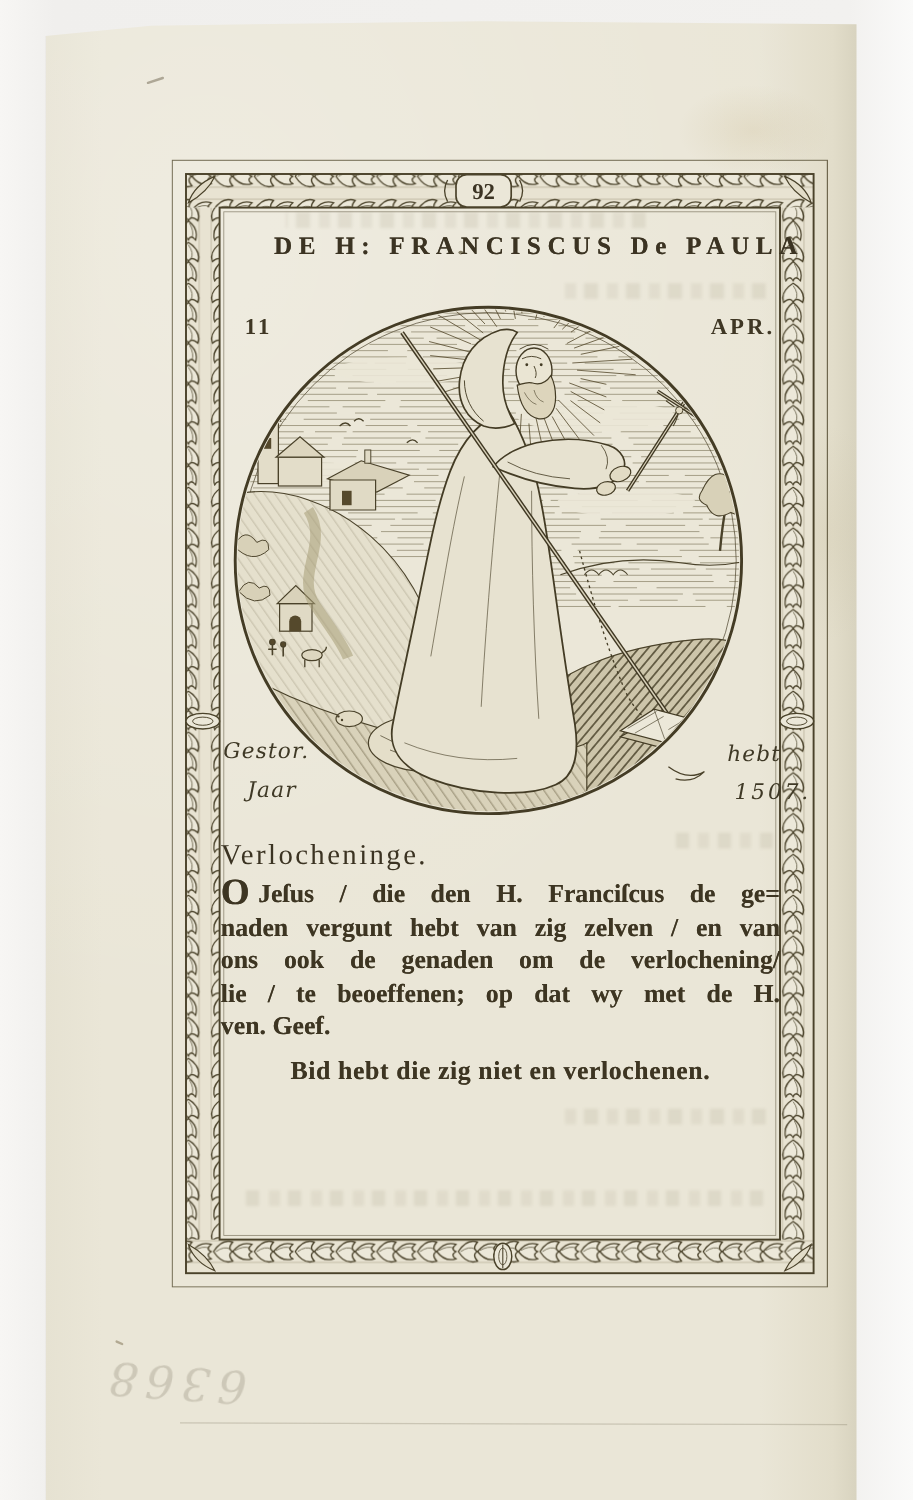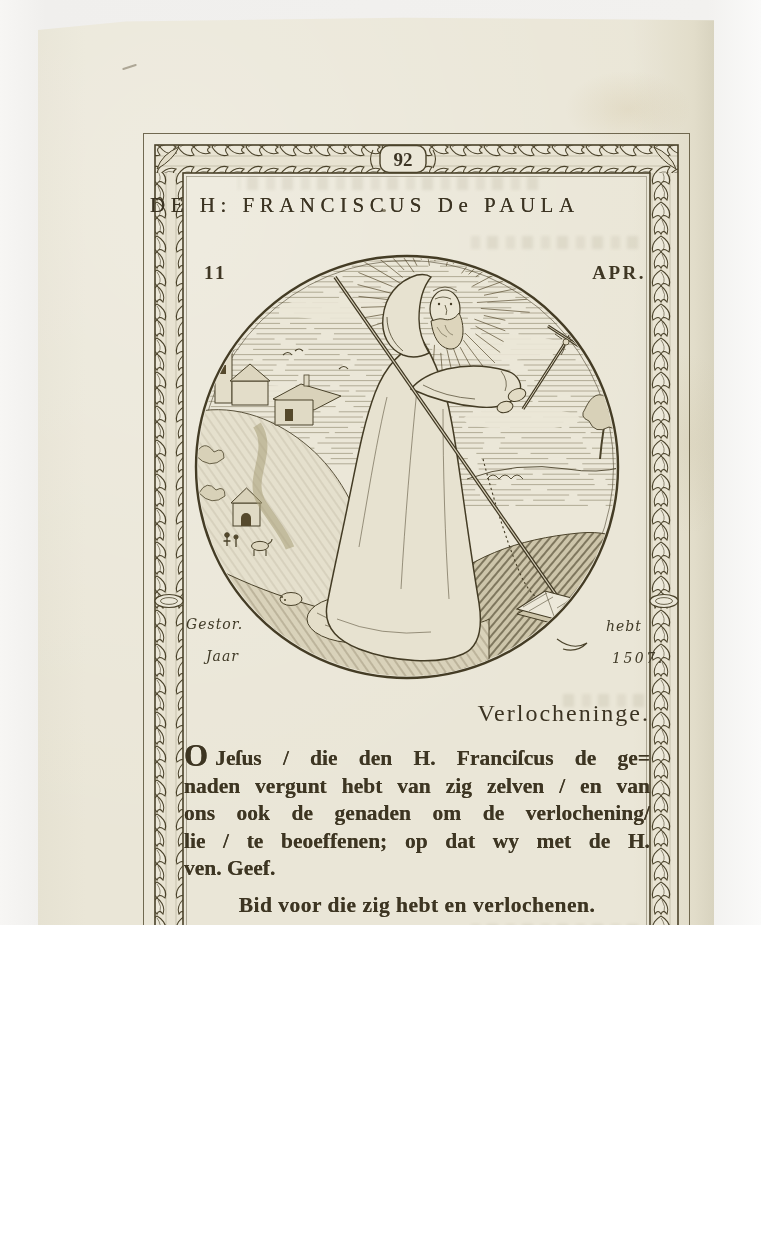--- a/index.html
+++ b/index.html
@@ -1,41 +1,41 @@
 <!DOCTYPE html>
 <html><head>
 <meta charset="utf-8">
 <style>
   :root{
     --paper:#eae6d7; --paper2:#e3decd; --ink:#443c25; --ink-soft:#6d6547; --scan:#f2f1ef;
   }
   html,body{margin:0;padding:0;background:#fff;}
-  .stage{position:relative;width:761px;height:925px;background:linear-gradient(90deg,#f7f6f4,#f0efed 6%,#f2f1ef 93%,#fafaf9);overflow:hidden;font-family:"Liberation Serif",serif;}
+  .stage{position:relative;width:761px;height:1250px;background:linear-gradient(90deg,#f7f6f4,#f0efed 6%,#f2f1ef 93%,#fafaf9);overflow:hidden;font-family:"Liberation Serif",serif;}
   .paper{position:absolute;left:38px;top:14px;width:676px;height:1236px;
     background:
       radial-gradient(90px 55px at 590px 95px, rgba(182,158,104,.16), transparent 70%),
       radial-gradient(70px 130px at 650px 430px, rgba(170,155,110,.10), transparent 70%),
       radial-gradient(130% 90% at 20% 15%, rgba(255,255,255,.22), transparent 60%),
       linear-gradient(90deg,#e6e2d2,#eae6d7 7%,#eae6d7 88%,#e2ddca 97%,#d8d3bf);
     clip-path:polygon(0 1.3%, 13% .6%, 54% .3%, 100% .5%, 100% 100%, 0 100%);
     box-shadow:4px 0 8px rgba(110,105,92,.35), 0 3px 6px rgba(110,105,92,.28);}
   .frame-svg{position:absolute;left:143px;top:133px;}
   .medallion-svg{position:absolute;left:187px;top:247px;}
-  .title{position:absolute;left:150px;top:193px;width:520px;text-align:left;
-    font-size:21px;font-weight:400;letter-spacing:5.5px;color:#3b3322;
+  .title{position:absolute;left:150px;top:193px;width:520px;text-align:right;
+    font-size:21px;font-weight:700;letter-spacing:5.5px;color:#3b3322;
     text-shadow:0 0 .5px rgba(59,51,34,.8);}
   .feast-row{position:absolute;left:188px;top:262px;width:442px;display:flex;justify-content:space-between;
     font-size:19px;font-weight:700;letter-spacing:2.5px;color:#3f3724;padding-left:16px;}
-  .caption{position:absolute;font-family:"DejaVu Serif",serif;font-style:italic;font-size:14px;color:#3f3926;letter-spacing:1px;}
+  .caption{position:absolute;font-family:"DejaVu Serif",serif;font-style:italic;font-size:18px;color:#3f3926;letter-spacing:1px;}
   .cap-l1{position:absolute;left:186px;top:616px;}
   .cap-l2{position:absolute;left:206px;top:648px;}
   .cap-r1{position:absolute;left:606px;top:618px;}
   .cap-r2{position:absolute;left:612px;top:650px;letter-spacing:2.5px;font-style:italic;}
   .prayer{position:absolute;left:184px;top:700px;width:466px;color:#3d3522;}
-  .prayer-heading{text-align:right;font-size:24px;letter-spacing:2px;margin-bottom:14px;color:#3b3322;}
+  .prayer-heading{text-align:left;font-size:24px;letter-spacing:2px;margin-bottom:1px;color:#3b3322;}
   .pline{font-size:21.5px;font-weight:700;line-height:27.6px;text-align:justify;text-align-last:justify;
     text-shadow:0 0 .4px rgba(61,53,34,.75);}
   .pline.short{text-align-last:left;}
   .initial{font-size:31px;font-weight:700;padding-right:7px;position:relative;top:1px;}
   .closing{margin-top:10px;text-align:center;font-size:21.5px;font-weight:700;letter-spacing:.5px;
     text-shadow:0 0 .4px rgba(61,53,34,.75);}
   .pencil{position:absolute;left:85px;top:1130px;font-family:"DejaVu Serif",serif;font-style:italic;
     font-size:38px;letter-spacing:6px;color:rgba(122,115,96,.26);transform:rotate(184deg);filter:blur(.6px);}
   .ghost{position:absolute;height:13px;filter:blur(1.4px);opacity:.5;transform:scaleX(-1);
     background:repeating-linear-gradient(90deg, rgba(104,94,60,.20) 0 11px, rgba(104,94,60,0) 11px 18px, rgba(104,94,60,.15) 18px 27px, rgba(104,94,60,0) 27px 35px);}
@@ -549,17 +549,17 @@
   <div class="caption cap-r1">hebt</div>
   <div class="caption cap-r2">1507.</div>
 
   <div class="prayer">
     <div class="prayer-heading">Verlocheninge.</div>
     <div class="pline"><span class="initial">O</span><span>Jeſus / die den H. Franciſcus de ge=</span></div>
     <div class="pline">naden vergunt hebt van zig zelven / en van</div>
     <div class="pline">ons ook de genaden om de verlochening/</div>
     <div class="pline">lie / te beoeffenen; op dat wy met de H.</div>
     <div class="pline short">ven. Geef.</div>
-    <div class="closing">Bid voor die zig hebt en verlochenen.</div>
+    <div class="closing">Bid hebt die zig niet en verlochenen.</div>
   </div>
 
   <div class="pencil">6368</div>
 </div>
 
 </body></html>

